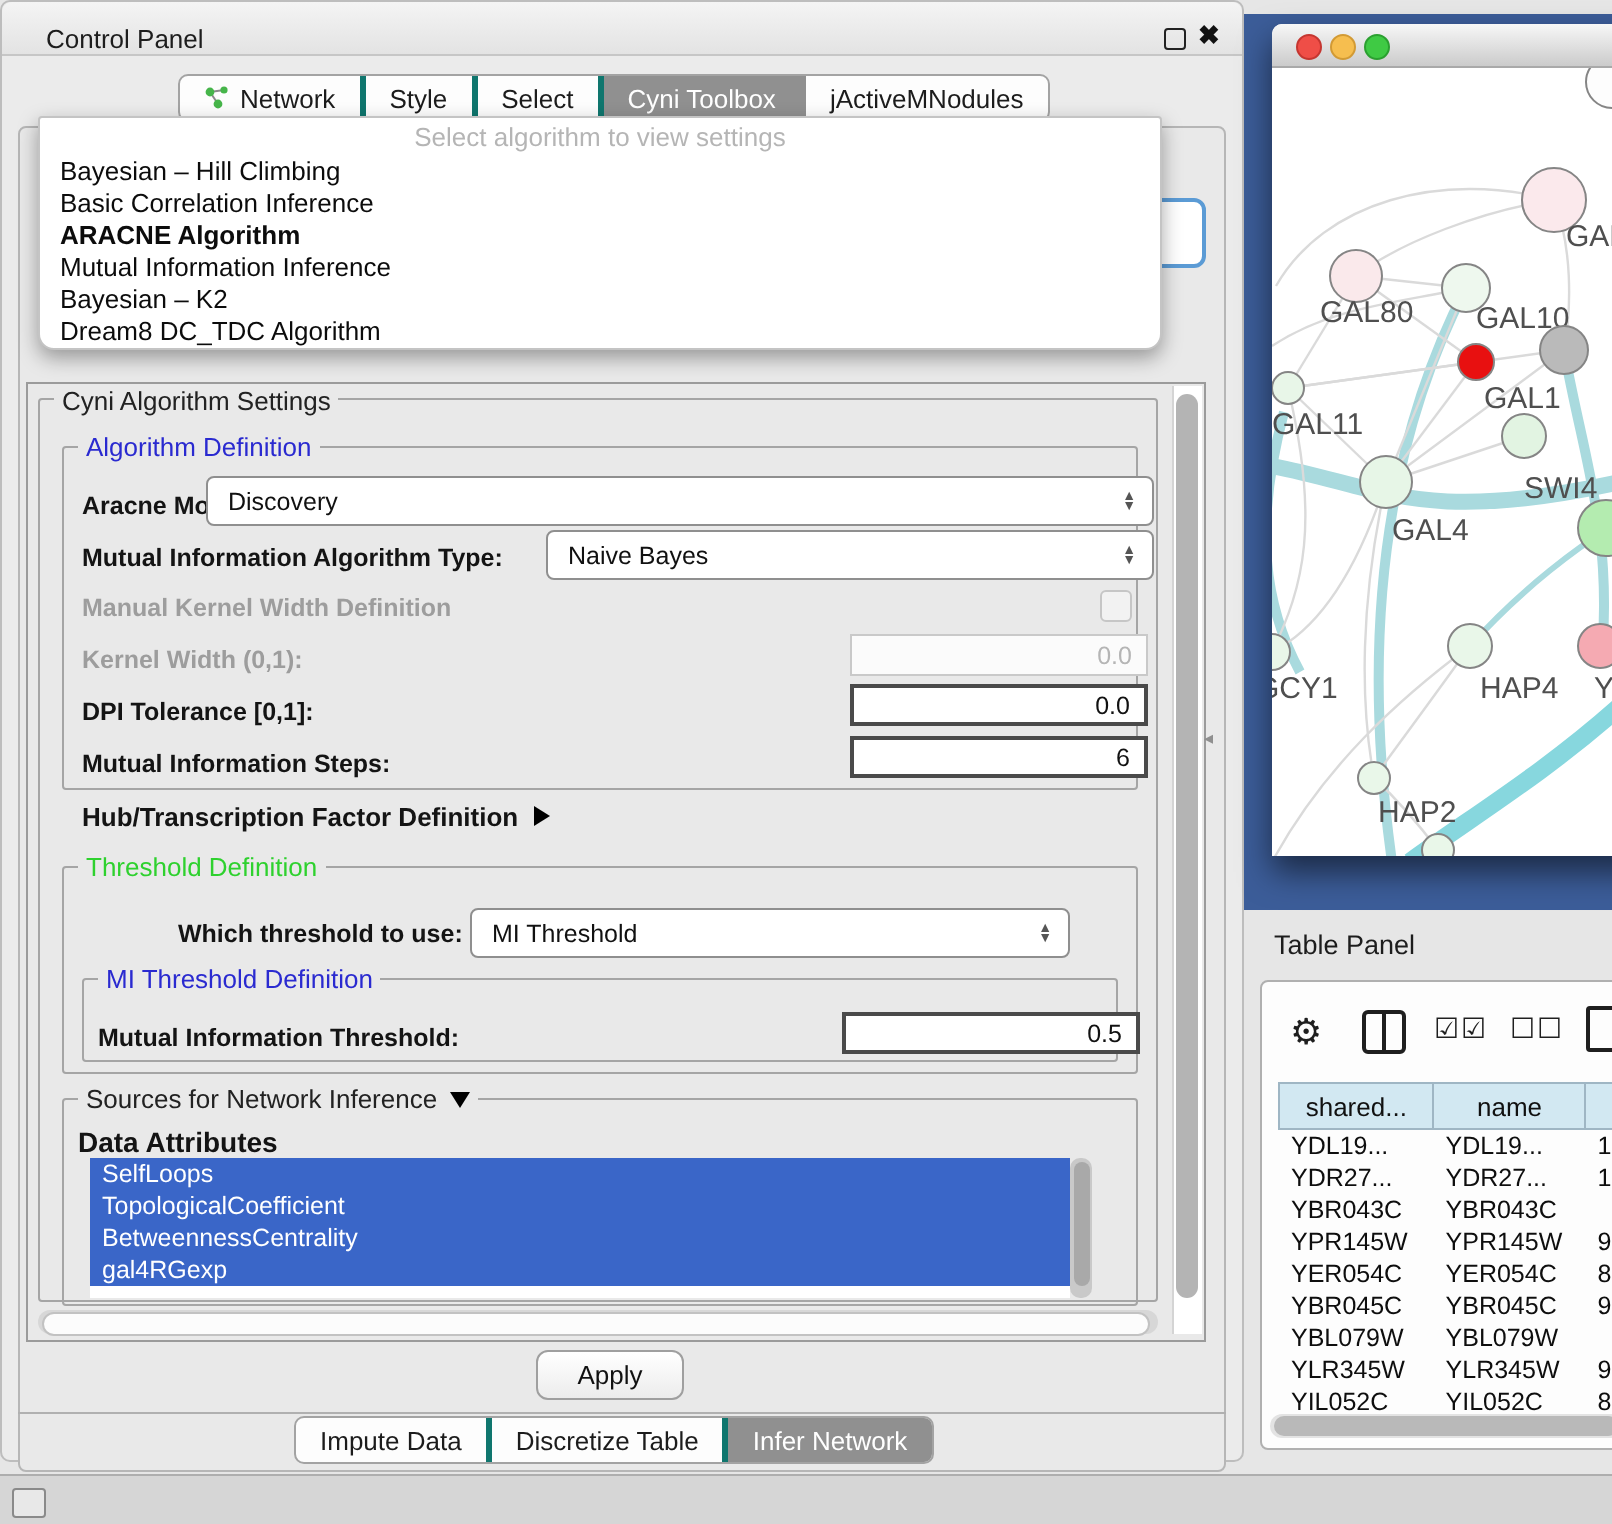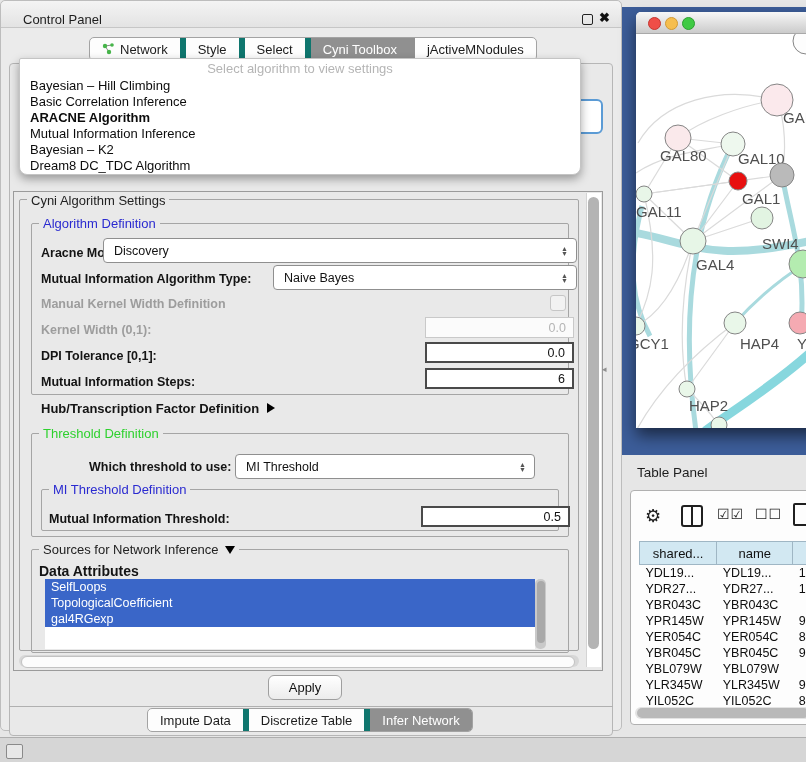--- a/index.html
+++ b/index.html
@@ -14,21 +14,21 @@
       background:linear-gradient(#f4f4f4,#e3e3e3);border-bottom:1px solid #c6c6c6;
       border-radius:5px 5px 0 0;}
   #cp-title{left:22px;top:11px;font-size:13px;color:#1d1d1d;}
   .float-icon{left:581px;top:13px;width:9px;height:9px;border:1.5px solid #222;border-radius:2px;}
   .close-icon{left:598px;top:9px;font-size:13px;font-weight:bold;color:#111;}
 
   
   .seg{display:flex;background:#fdfdfd;border:1px solid #a3a3a3;border-radius:5px;
        height:22px;align-items:stretch;overflow:hidden;}
   .seg .tab{display:flex;align-items:center;gap:5px;padding:0 12px;font-size:13px;
-       color:#1c1c1c;border-right:6px solid #0f766e;white-space:nowrap;}
+       color:#1c1c1c;border-right:3px solid #0f766e;white-space:nowrap;}
   .seg .tab:last-child{border-right:none;}
   .seg .tab.sel{background:#909090;color:#fff;border-right-color:#909090;}
   #cp-tabs{left:88px;top:36px;}
   #bottom-tabs{left:146px;top:707px;}
 
   
   #cp-content{left:8px;top:62px;width:602px;height:671px;background:#e9e9e9;
       border:1px solid #b6b6b6;border-radius:4px;}
 
   
@@ -237,20 +237,21 @@
     <div class="field dark" style="left:420px;top:505px;width:138px;height:17px;">0.5</div>
 
     <div class="abs groupbox" style="left:30px;top:548px;width:536px;height:102px;"></div>
     <span class="grouplabel" style="left:38px;top:541px;color:#222;">
       <span>Sources for Network Inference</span><span class="tri-down"></span>
     </span>
     <span class="lbl" style="left:38px;top:562px;font-size:14px;">Data Attributes</span>
     <div id="attr-list" class="abs">
         <div class="attr-item" style="background: rgb(58, 102, 200);">SelfLoops</div>
         <div class="attr-item" style="background: rgb(58, 102, 200);">TopologicalCoefficient</div>
+        <div class="attr-item" style="background: rgb(58, 102, 200);">BetweennessCentrality</div>
         <div class="attr-item" style="background: rgb(58, 102, 200);">gal4RGexp</div>
       </div>
     <div id="attr-scroll" class="abs"></div>
     <div id="attr-thumb" class="abs"></div>
 
     <div id="h-scroll" class="abs"></div>
     <div id="h-thumb" class="abs"></div>
 
     <div id="apply-btn" class="abs">Apply</div>
     <div id="tabpane-line" class="abs"></div>

